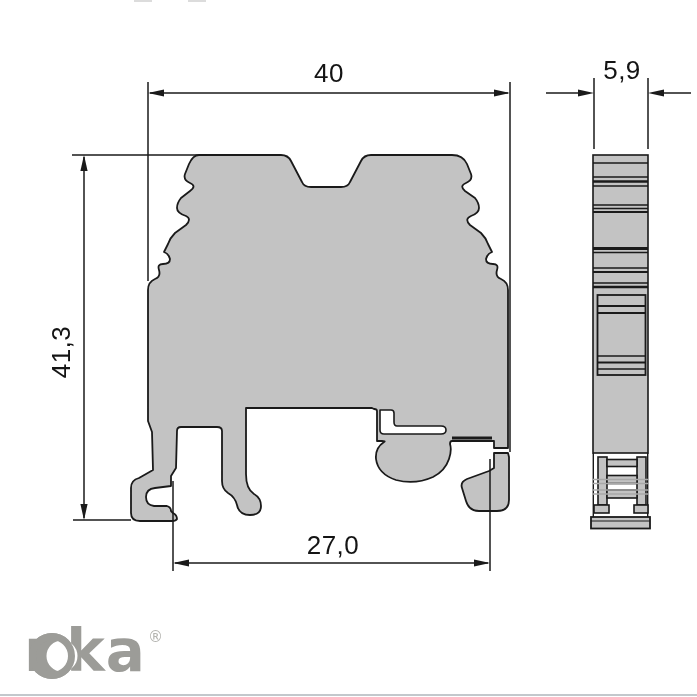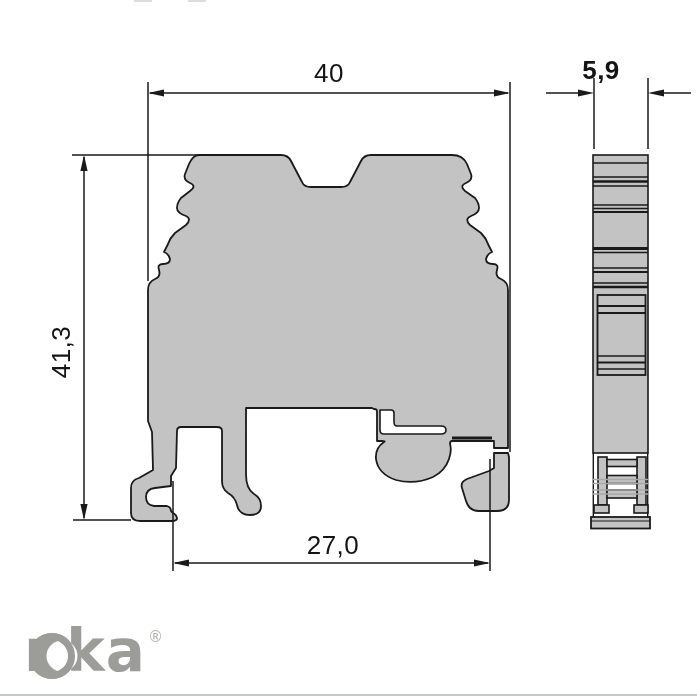--- a/index.html
+++ b/index.html
@@ -143,21 +143,21 @@
         <line x1="173" y1="481" x2="173" y2="571" fill="none"></line>
         <line x1="490" y1="459" x2="490" y2="571" fill="none"></line>
         <line x1="175" y1="563" x2="488" y2="563" fill="none"></line>
         <polygon points="173,563 189,559.4 189,566.6" stroke="none"></polygon>
         <polygon points="490,563 474,559.4 474,566.6" stroke="none"></polygon>
       </g>
     </g>
   </svg>
 
   <span class="dim-label" style="left:329px;top:73px;">40</span>
-  <span class="dim-label" style="left:601px;top:70px;font-weight:bold;">5,9</span>
+  <span class="dim-label" style="left:622px;top:70px;">5,9</span>
   <span class="dim-label vert" style="left:61px;top:352px;">41,3</span>
   <span class="dim-label" style="left:333px;top:545px;">27,0</span>
 
   <div class="logo">
     <svg class="logo-o" width="56" height="58" viewBox="0 0 56 58">
       <circle cx="28" cy="30" r="23" fill="#9c9c98"></circle>
       <circle cx="38" cy="30" r="15.5" fill="#ffffff"></circle>
       <circle cx="28" cy="30" r="19.5" fill="none" stroke="#9c9c98" stroke-width="7"></circle>
     </svg>
     <span class="logo-rest">nka</span>

